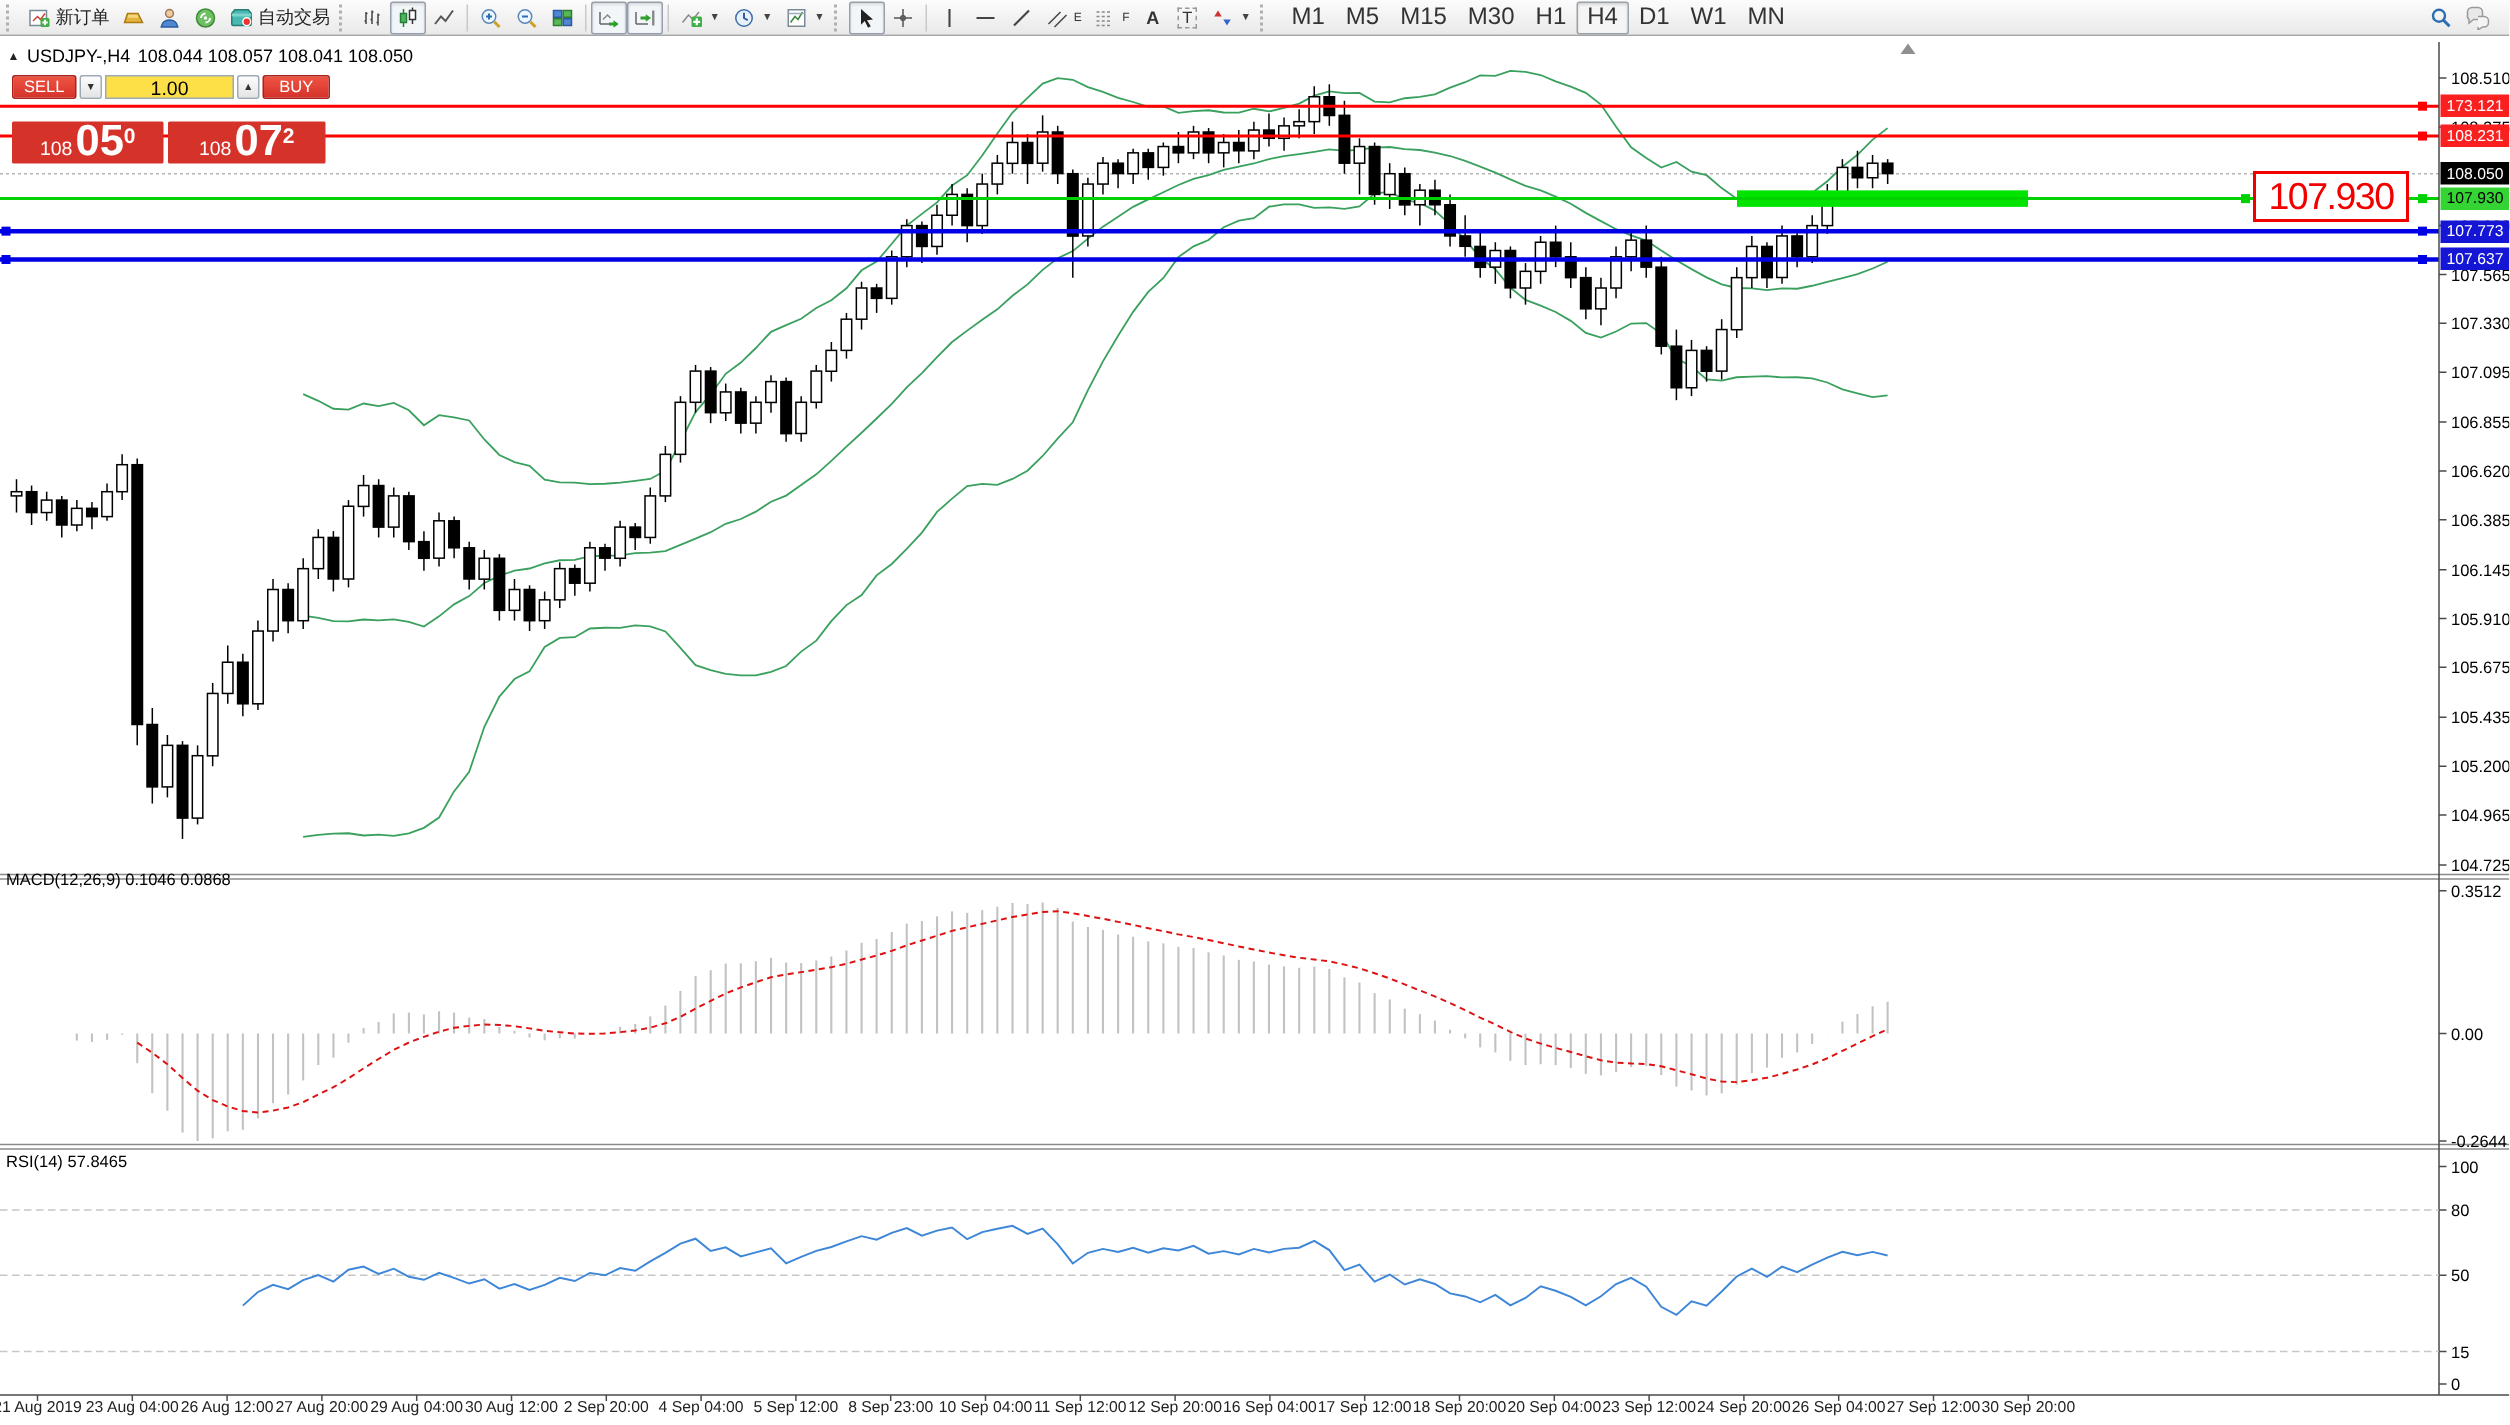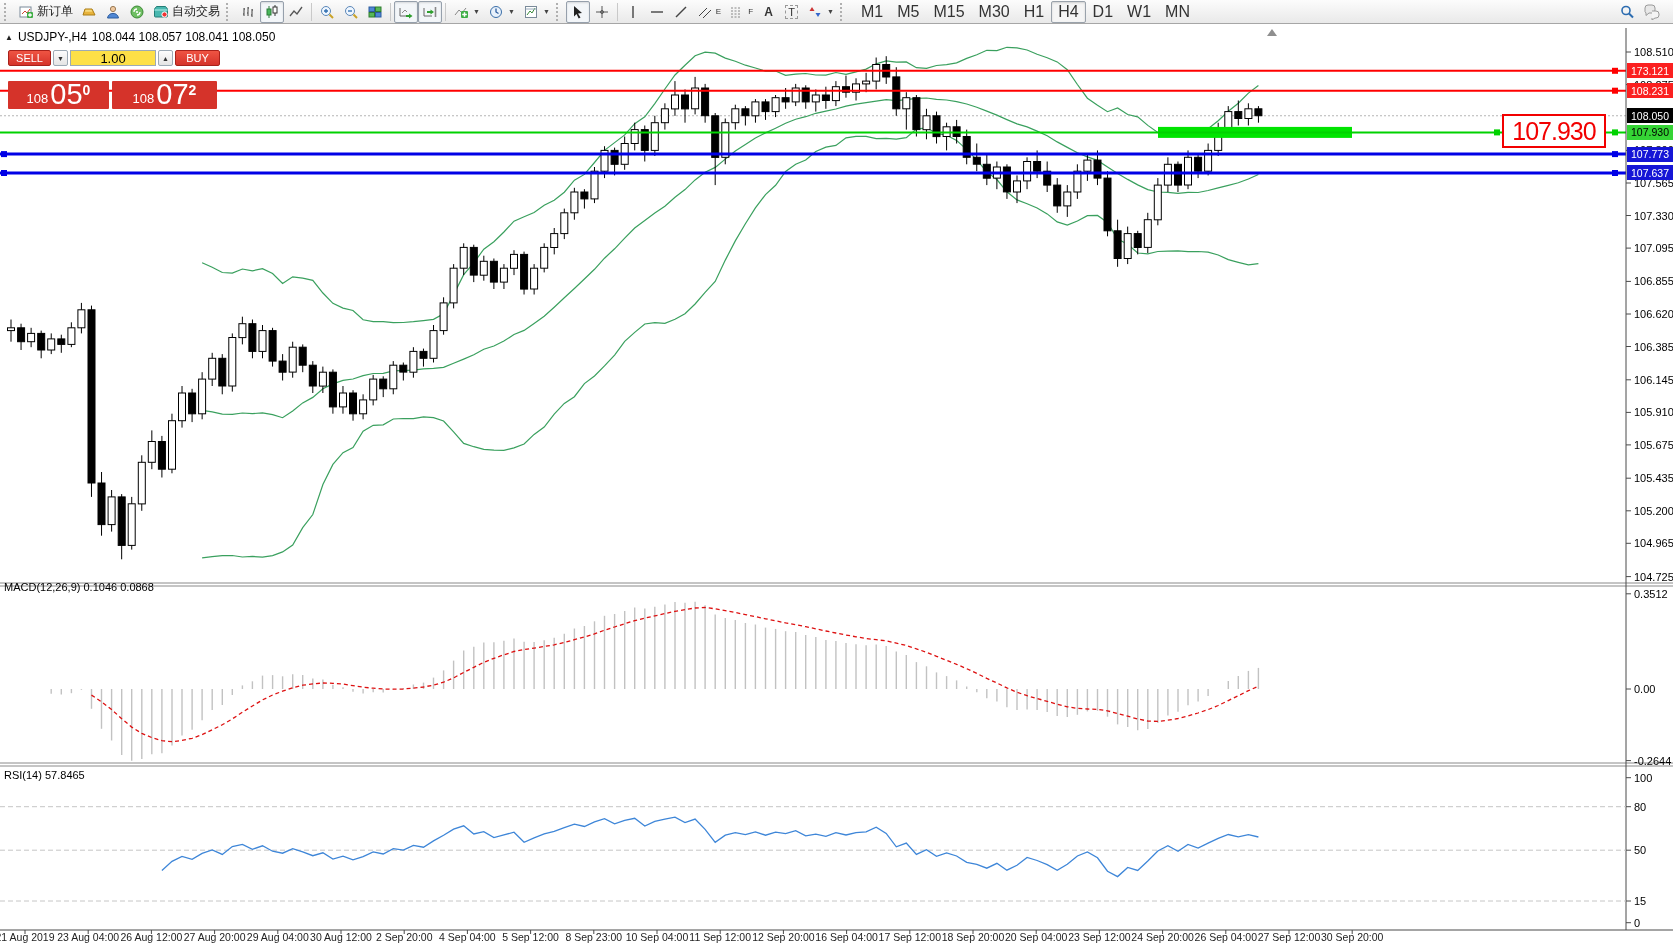--- a/index.html
+++ b/index.html
@@ -34,21 +34,21 @@
           font-size:11px;font-family:inherit;display:flex;align-items:center;justify-content:center}
   .tp-sell{width:44px}.tp-buy{width:46px}
   .tp-spin{width:15px;background:linear-gradient(#fdfdfd,#e4e4e4);border:1px solid #9daab5;font-size:7px;
            color:#333;display:flex;align-items:center;justify-content:center;border-radius:2px}
   .tp-vol{width:74px;border:1px solid #9daab5;background:#fde047;font-size:13px;font-family:inherit;
           text-align:center;padding:0 5px;color:#000}
   .tp-row2{display:flex;height:28px;gap:3px;margin-top:15px}
   .tp-price{background:#d5332a;color:#fff;display:flex;align-items:flex-end;justify-content:center;
             padding-bottom:1px;border-radius:1px}
   .tp-price .pfx{font-size:13px;margin-bottom:2px}
-  .tp-price .big{font-size:29px;font-weight:normal;line-height:28px;margin-left:2px}
+  .tp-price .big{font-size:29px;font-weight:bold;line-height:28px;margin-left:2px}
   .tp-price .sup{font-size:14px;font-weight:bold;align-self:flex-start;margin-top:1px}
   .tp-price-sell{width:101px}.tp-price-buy{width:105px}
   .flag-label{left:1502px;top:114px;width:100px;height:30px;background:#fff;border:2px solid #f20000;
               color:#f20000;font-size:25px;letter-spacing:-1px;display:flex;align-items:center;justify-content:center}
   .annotation{left:1384px;top:205px;font-size:29px;font-weight:bold;color:#07dd07;letter-spacing:3px;
               text-shadow:3px 3px 0 #6a6a6a;white-space:nowrap}
   .ind-label{font-size:11px;color:#000;white-space:pre}
   .macd-label{left:4px;top:581px}
   .rsi-label{left:4px;top:769px}
   .badge{position:absolute;left:1627px;width:46px;height:15px;z-index:11;font-size:10.5px;

